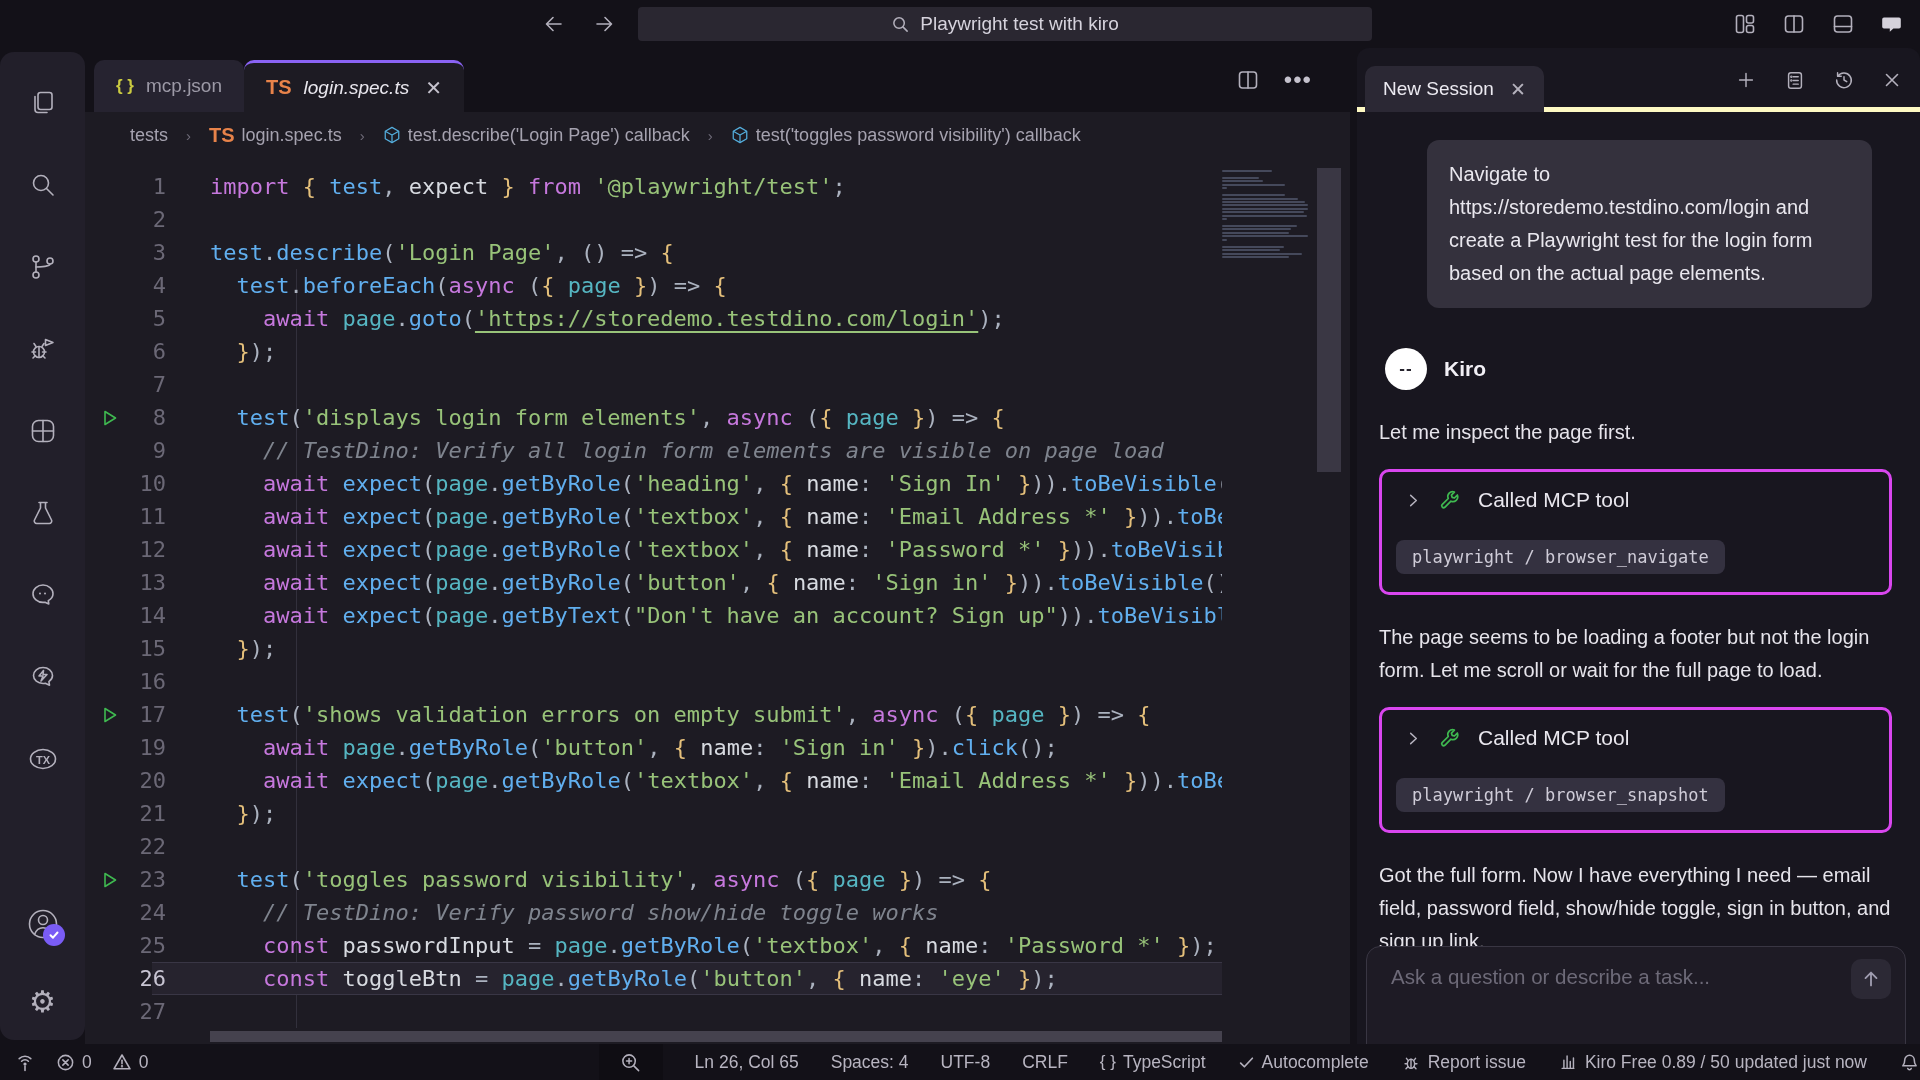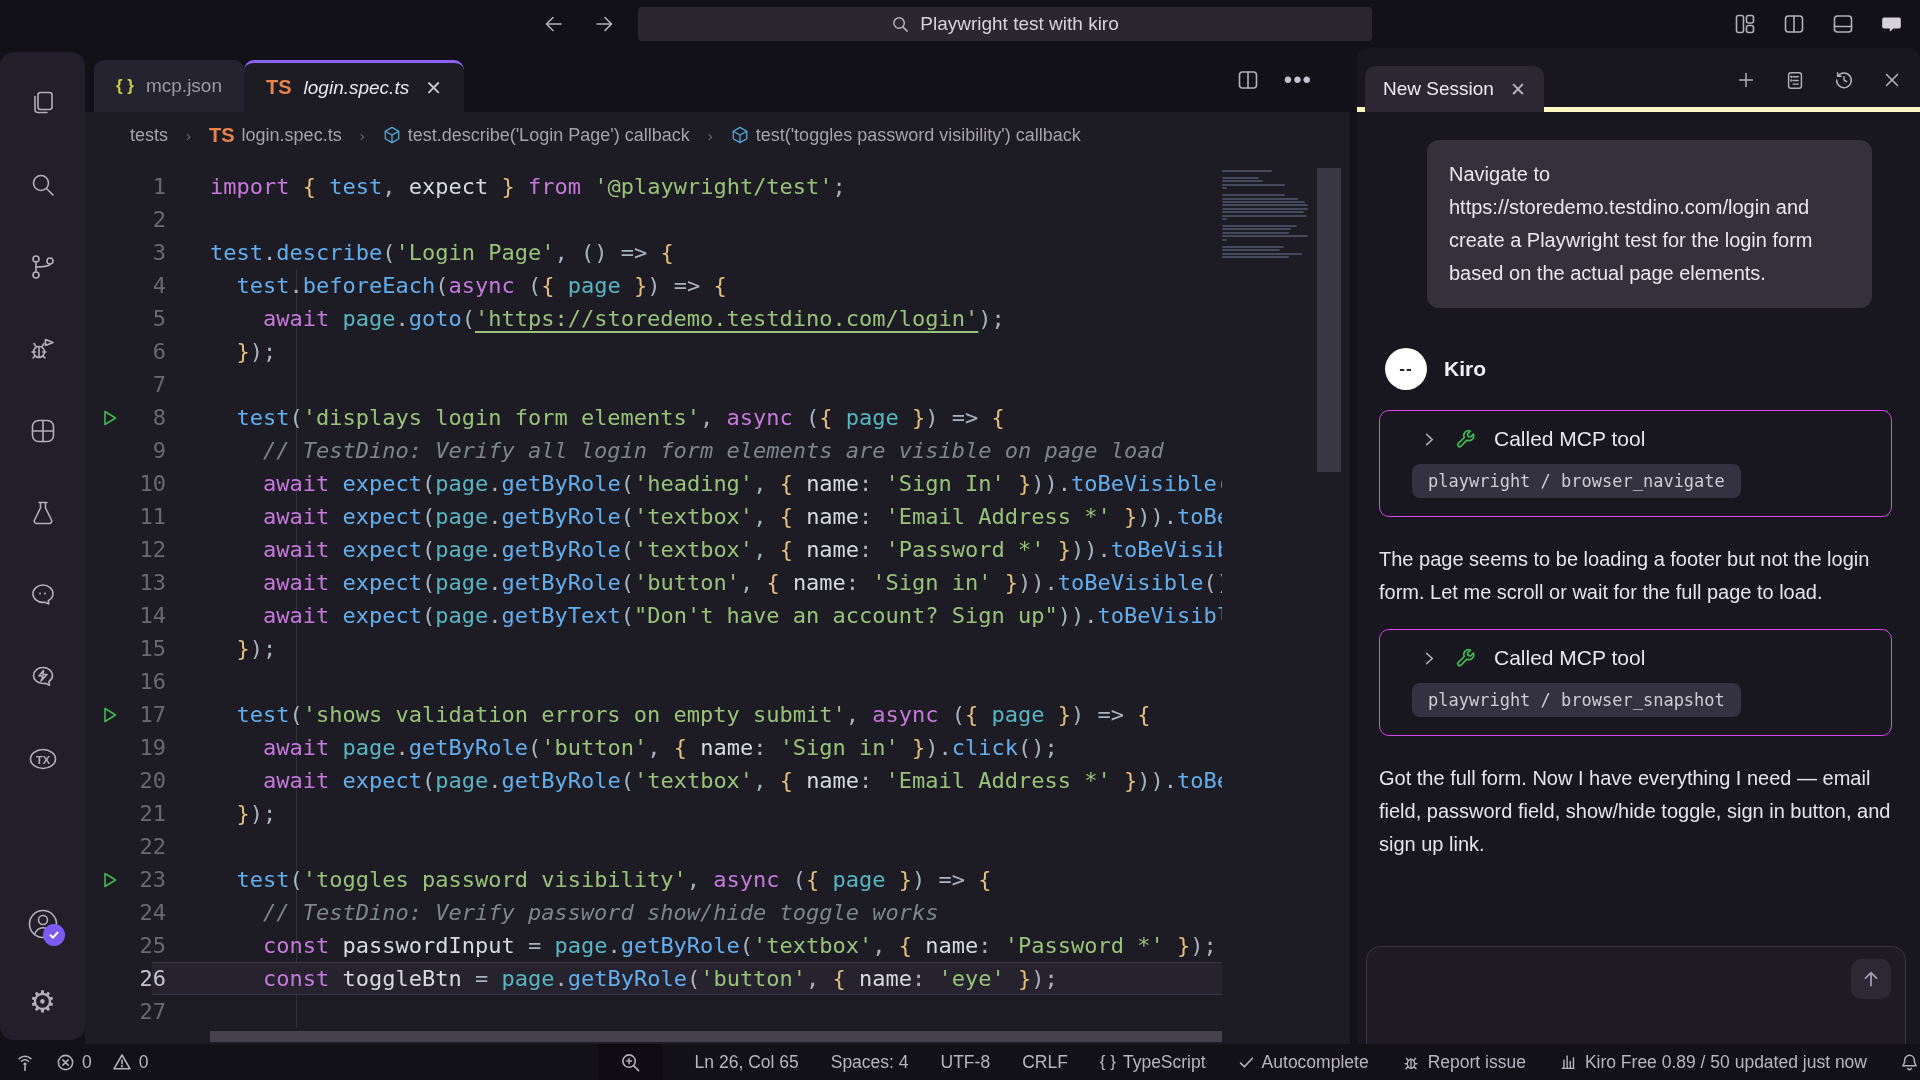--- a/index.html
+++ b/index.html
@@ -65,23 +65,23 @@
   .chat-header { position:relative; height:64px; border-bottom:5px solid #fef9c3; }
   .session-tab { position:absolute; left:8px; top:18px; height:46px; background:#2b2834; border-radius:10px 10px 0 0; display:flex; align-items:center; gap:16px; padding:0 18px; font-size:19px; color:#eceaf1; }
   .session-close { color:#b5b2bd; font-size:19px; }
   .chat-header-icons { position:absolute; right:18px; top:0; height:64px; display:flex; align-items:center; gap:27px; }
   .chat-body { position:absolute; left:0; top:64px; right:0; bottom:0; overflow:hidden; }
   .user-bubble { margin:28px 48px 0 70px; background:#34313d; border-radius:12px; padding:18px 22px; font-size:20px; line-height:33px; color:#e9e7ee; overflow-wrap:anywhere; }
   .kiro-row { margin:40px 0 0 28px; display:flex; align-items:center; gap:17px; }
   .avatar { width:42px; height:42px; border-radius:50%; background:#fff; display:flex; align-items:center; justify-content:center; color:#26232d; font-weight:bold; font-size:17px; letter-spacing:1px; }
   .kiro-name { font-weight:bold; font-size:21px; color:#f1eff5; }
   .chat-msg { margin:26px 24px 0 22px; font-size:20px; line-height:33px; color:#e6e4eb; }
-  .tool-card { margin:20px 28px 0 22px; border:1px solid #d946ef; border-radius:10px; padding:16px 32px 18px; }
+  .tool-card { margin:20px 28px 0 22px; border:3px solid #d946ef; border-radius:10px; padding:16px 14px 18px; }
   .tool-title-row { display:flex; align-items:center; gap:17px; padding-left:10px; font-size:21px; color:#e9e7ee; }
-  .tool-badge { display:inline-block; margin-top:13px; background:#343140; border-radius:8px; padding:7px 16px; font-family:"DejaVu Sans Mono",monospace; font-size:17px; color:#cfccd8; }
+  .tool-badge { display:inline-block; margin-top:28px; background:#343140; border-radius:8px; padding:7px 16px; font-family:"DejaVu Sans Mono",monospace; font-size:17px; color:#cfccd8; }
   .chat-input { position:absolute; left:9px; right:14px; top:834px; height:150px; background:#1e1b25; border:1.5px solid #393643; border-radius:14px; }
   .chat-input input { position:absolute; left:24px; top:18px; width:420px; background:transparent; border:none; outline:none; font-family:"Liberation Sans",sans-serif; font-size:20.5px; color:#e6e4eb; }
   .chat-input input::placeholder { color:#6d6a78; }
   .send-btn { position:absolute; right:14px; top:12px; width:40px; height:40px; background:#2c2935; border-radius:10px; display:flex; align-items:center; justify-content:center; }
 
   
   .status-bar { position:absolute; left:0; top:1044px; width:1920px; height:36px; display:flex; align-items:center; font-size:17.5px; color:#b8b5c1; }
   .sb-left { display:flex; align-items:center; gap:20px; padding-left:14px; }
   .sb-item { display:flex; align-items:center; gap:7px; white-space:nowrap; }
   .sb-spacer { flex:1; }
@@ -445,20 +445,21 @@
   </div>
 
   <div class="chat-body">
     <div class="user-bubble">Navigate to https://storedemo.testdino.com/login and create a Playwright test  for the login form based on the actual page elements.</div>
 
     <div class="kiro-row">
       <span class="avatar">--</span>
       <span class="kiro-name">Kiro</span>
     </div>
 
+    <div class="chat-msg">Let me inspect the page first.</div>
 
     <div class="tool-card">
       <div class="tool-title-row">
         <svg width="15" height="15" viewBox="0 0 16 16" class="ic">
             <path d="M5 2.5 11 8 5 13.5"></path>
           </svg>
         <svg width="23" height="23" viewBox="0 0 24 24" fill="none" stroke="#3fb950" stroke-width="1.8" stroke-linecap="round" stroke-linejoin="round">
             <path d="M20.2 6.3a5 5 0 0 1-6.7 6.4l-6.4 6.4a2 2 0 0 1-2.8-2.8l6.4-6.4a5 5 0 0 1 6.4-6.7l-3.1 3.1.7 2.4 2.4.7z"></path>
           </svg>
         <span>Called MCP tool</span>
@@ -477,20 +478,21 @@
             <path d="M20.2 6.3a5 5 0 0 1-6.7 6.4l-6.4 6.4a2 2 0 0 1-2.8-2.8l6.4-6.4a5 5 0 0 1 6.4-6.7l-3.1 3.1.7 2.4 2.4.7z"></path>
           </svg>
         <span>Called MCP tool</span>
       </div>
       <span class="tool-badge">playwright / browser_snapshot</span>
     </div>
 
     <div class="chat-msg">Got the full form. Now I have everything I need — email field, password field, show/hide toggle, sign in button, and sign up link.</div>
 
     <div class="chat-input">
+      <input type="text" placeholder="Ask a question or describe a task..." style="">
       <div class="send-btn">
         <svg width="22" height="22" viewBox="0 0 24 24" fill="none" stroke="#a09db0" stroke-width="2" stroke-linecap="round" stroke-linejoin="round">
             <path d="M12 19V5 M6 11l6-6 6 6"></path>
           </svg>
       </div>
 
     </div>
   </div>
 </div>
 

